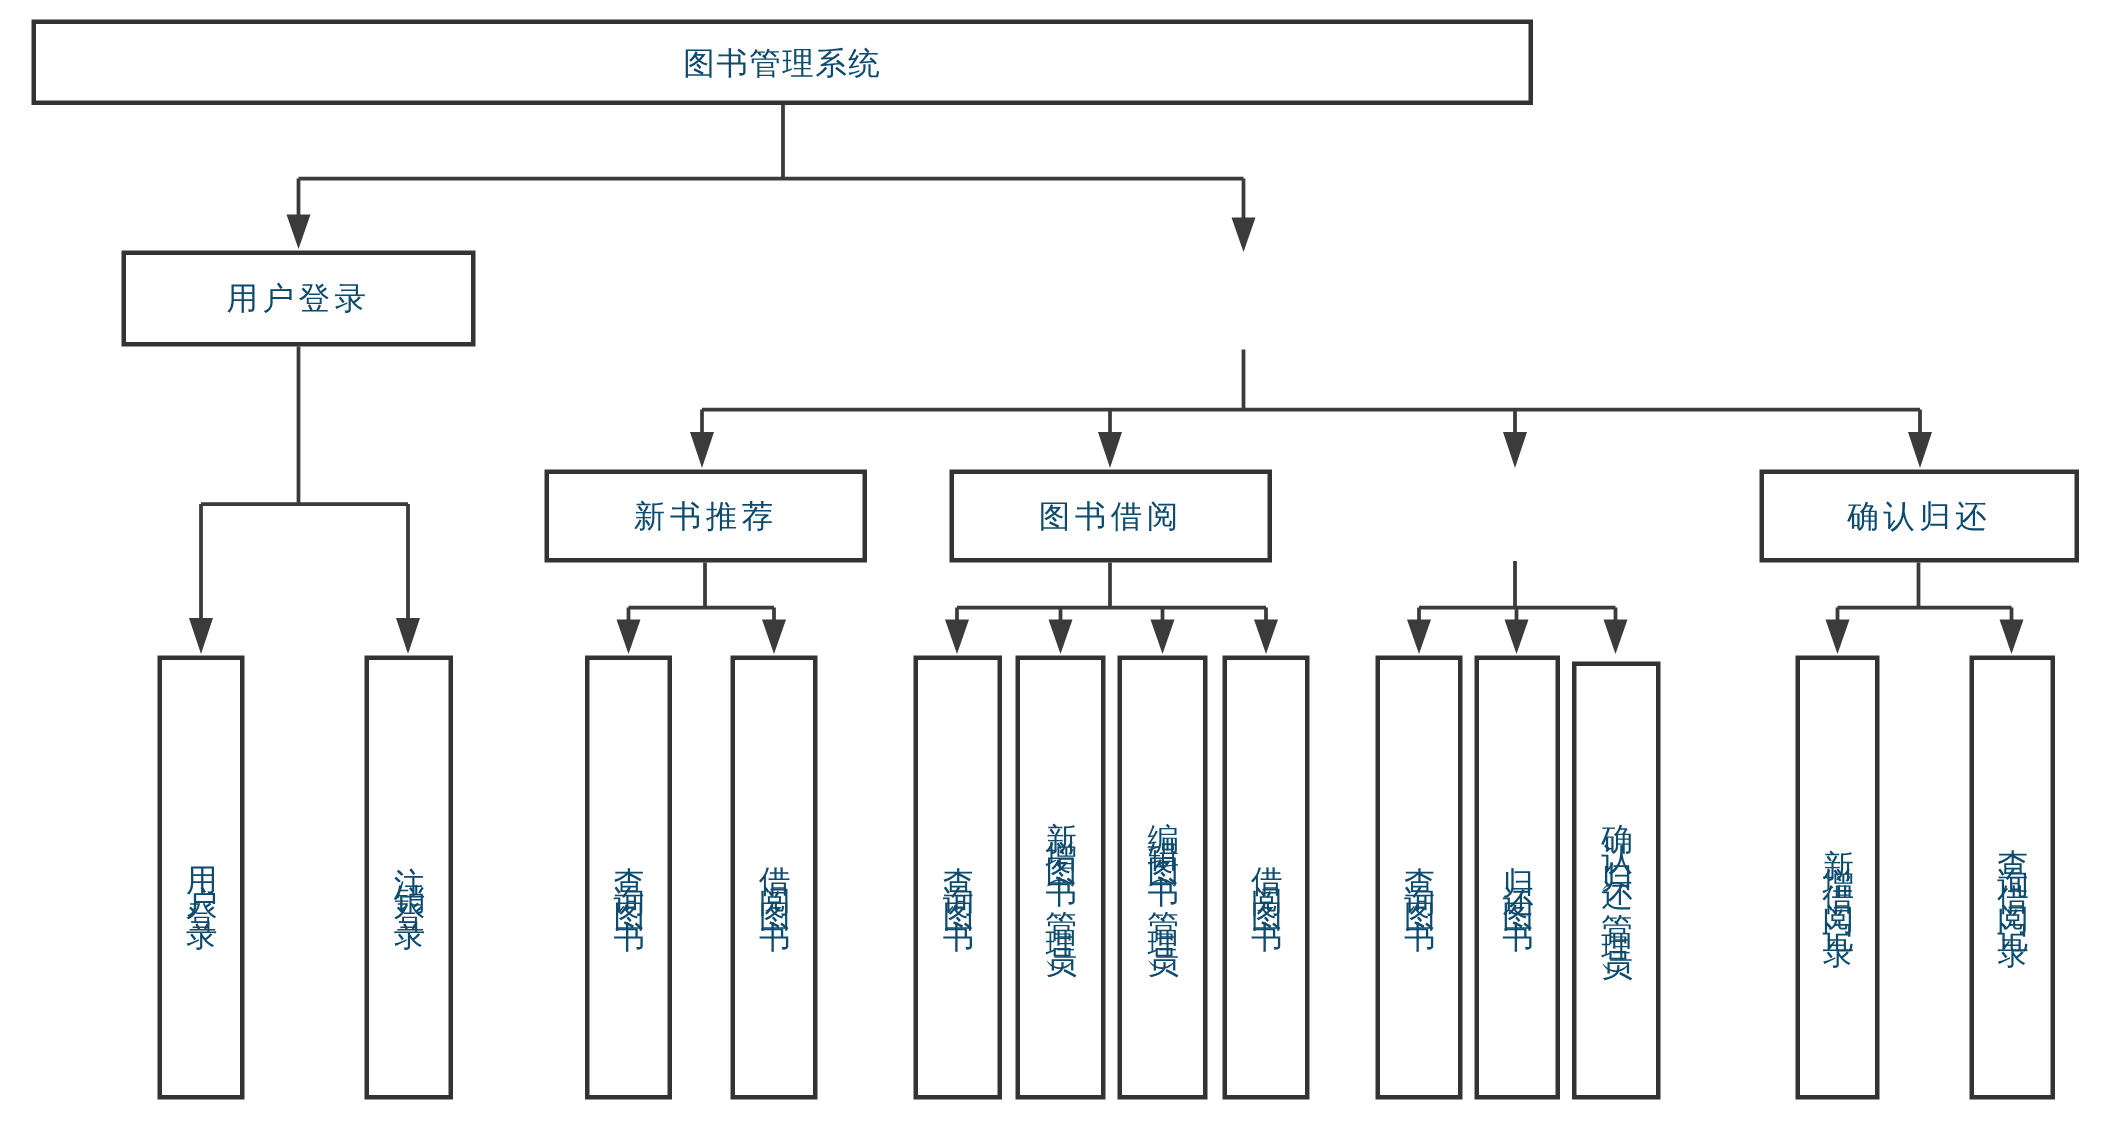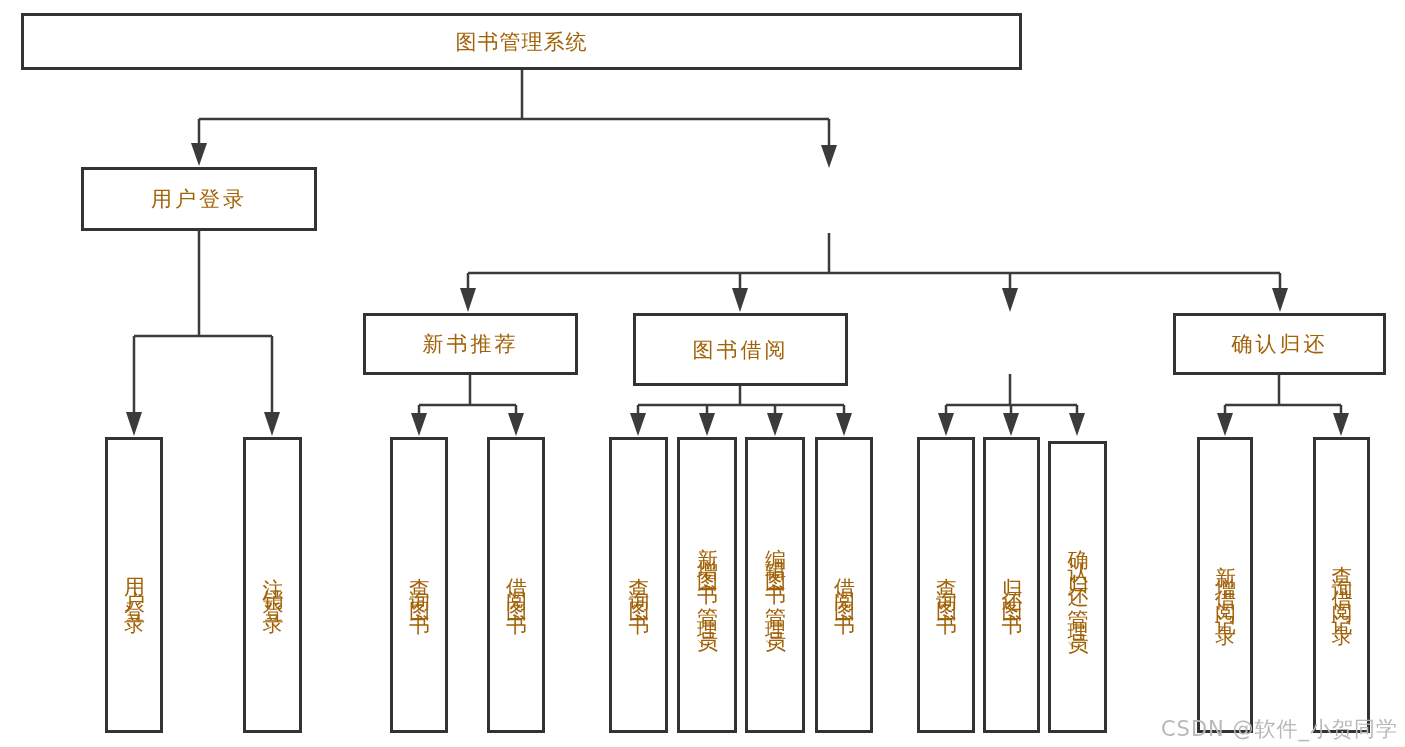--- a/index.html
+++ b/index.html
@@ -15,21 +15,21 @@
     position: absolute;
     left: 0; top: 0;
     width: 1405px; height: 747px;
     pointer-events: none;
   }
   .node {
     position: absolute;
     box-sizing: border-box;
     border: 3px solid #333333;
     background: #ffffff;
-    color: #a16207;
+    color: #0c4a6e;
     display: flex;
     align-items: center;
     justify-content: center;
     font-size: 21px;
     letter-spacing: 3px;
     white-space: nowrap;
     z-index: 2;
   }
   .node.title { letter-spacing: 1px; }
   .node.v {
@@ -87,21 +87,21 @@
       <polygon points="1217,413 1233,413 1225,436"></polygon>
       <polygon points="1333,413 1349,413 1341,436"></polygon>
     </g>
   </svg>
 
   <div class="node title" style="left:21px; top:13px; width:1001px; height:57px;">图书管理系统</div>
 
   <div class="node" style="left:81px; top:167px; width:236px; height:64px;">用户登录</div>
 
   <div class="node" style="left:363px; top:313px; width:215px; height:62px;text-align:right;">新书推荐</div>
-  <div class="node" style="left:633px; top:313px; width:215px; height:73px;">图书借阅</div>
+  <div class="node" style="left:633px; top:313px; width:215px; height:62px;">图书借阅</div>
   <div class="node" style="left:1173px; top:313px; width:213px; height:62px;">确认归还</div>
 
   <div class="node v" style="left:105px; top:437px; width:58px; height:296px;">
     <span class="vtext">用户登录</span>
   </div>
   <div class="node v" style="left:243px; top:437px; width:59px; height:296px;">
     <span class="vtext">注销登录</span>
   </div>
 
   <div class="node v" style="left:390px; top:437px; width:58px; height:296px;">
@@ -134,15 +134,14 @@
     <span class="vtext">确认归还（管理员）</span>
   </div>
 
   <div class="node v" style="left:1197px; top:437px; width:56px; height:296px;">
     <span class="vtext">新增借阅记录</span>
   </div>
   <div class="node v" style="left:1313px; top:437px; width:57px; height:296px;">
     <span class="vtext">查询借阅记录</span>
   </div>
 
-  <div class="watermark">CSDN @软件_小贺同学</div>
 
 </div>
 
 </body></html>

